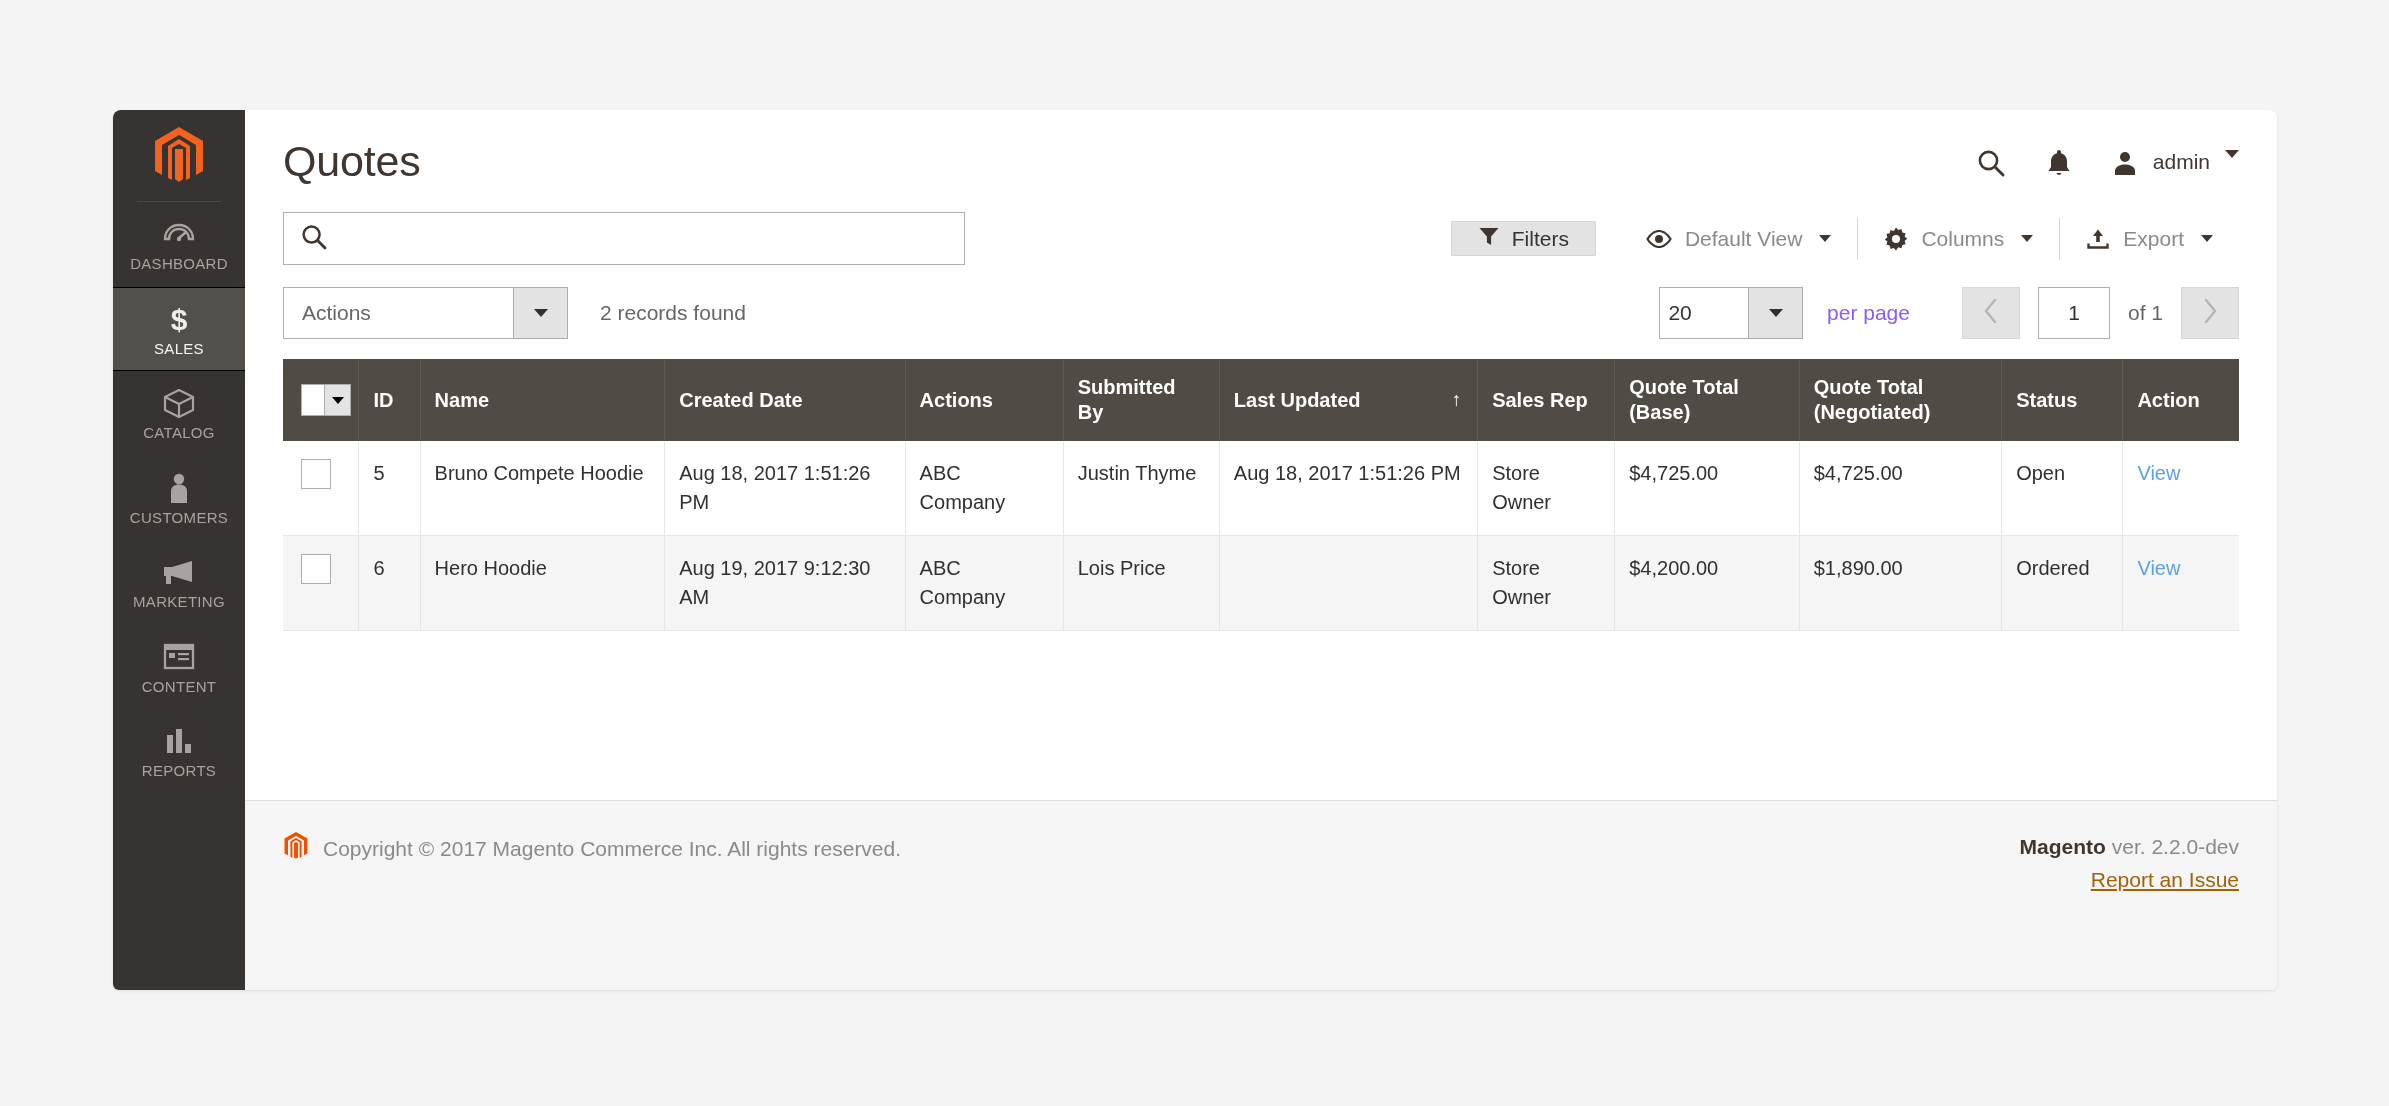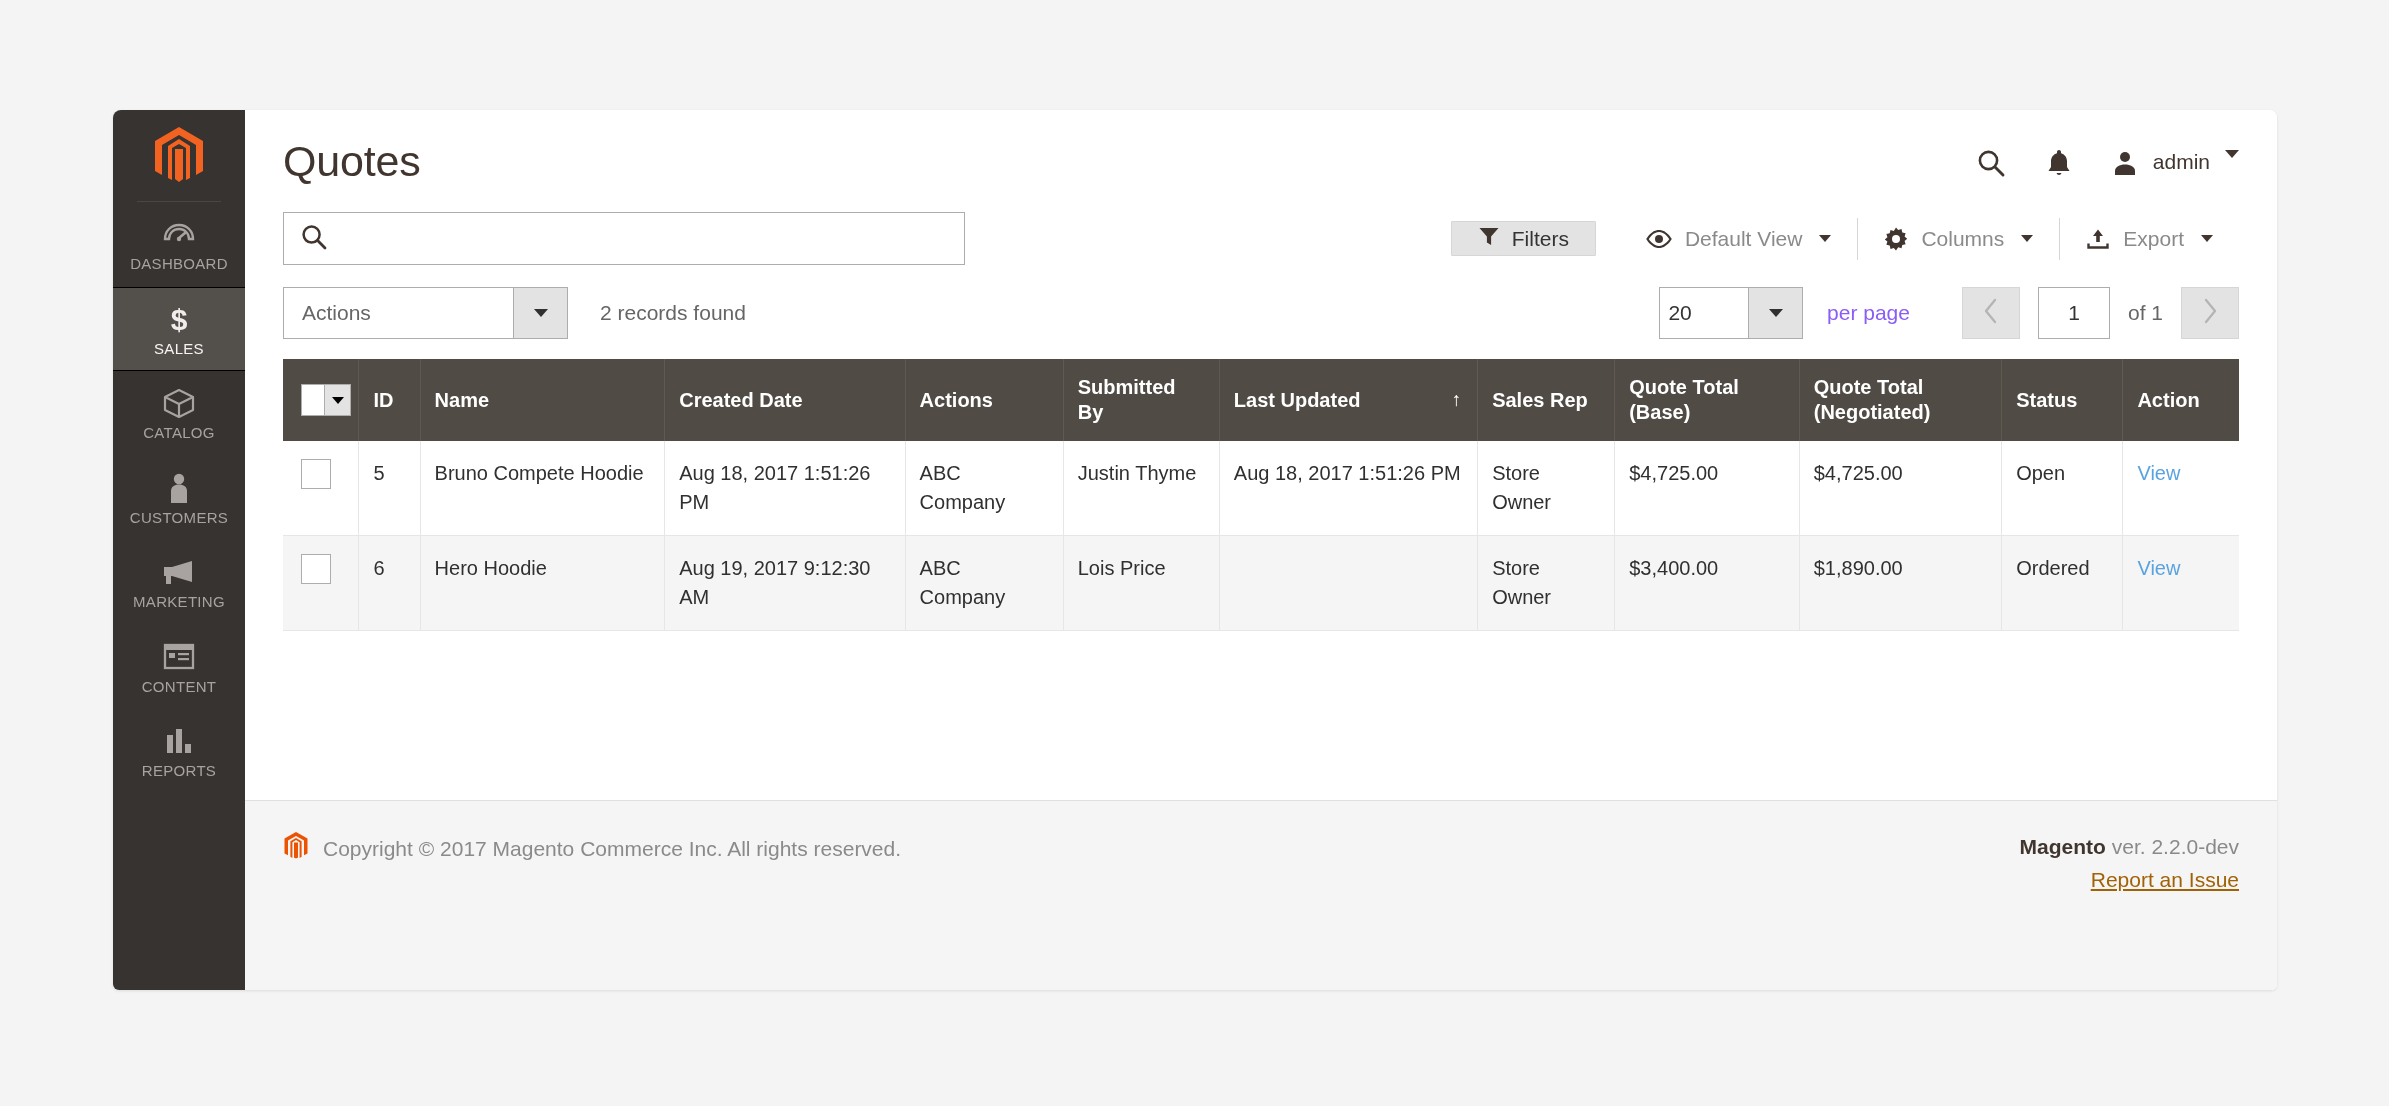--- a/index.html
+++ b/index.html
@@ -708,21 +708,21 @@
                 <td class="td-sel">
                   <span class="rowcheck"></span>
                 </td>
                 <td>6</td>
                 <td>Hero Hoodie</td>
                 <td>Aug 19, 2017 9:12:30 AM</td>
                 <td>ABC Company</td>
                 <td>Lois Price</td>
                 <td></td>
                 <td>Store Owner</td>
-                <td>$3,400.00</td>
+                <td>$4,200.00</td>
                 <td>$1,890.00</td>
                 <td>Ordered</td>
                 <td>
                   <a class="view-link">View</a>
                 </td>
               </tr>
             </tbody>
           </table>
         </div>
       </div>

